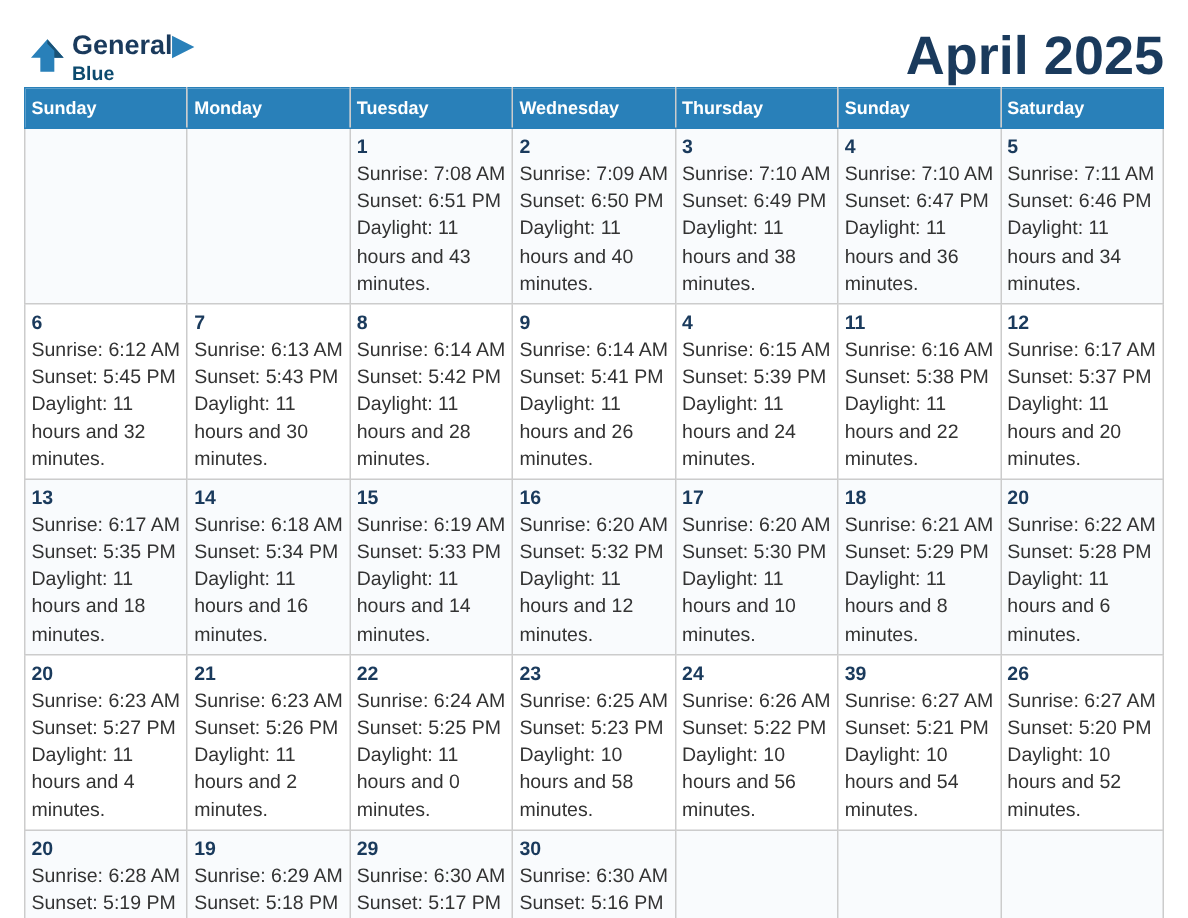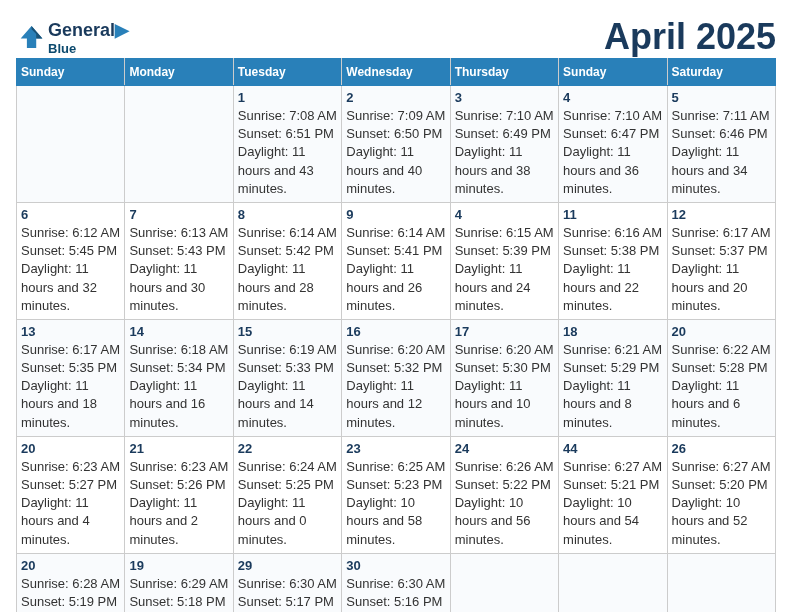--- a/index.html
+++ b/index.html
@@ -209,21 +209,21 @@
         </td>
         <td>
           <span class="day-num">23</span>
           <div class="day-info">Sunrise: 6:25 AM<br>Sunset: 5:23 PM<br>Daylight: 10 hours and 58 minutes.</div>
         </td>
         <td>
           <span class="day-num">24</span>
           <div class="day-info">Sunrise: 6:26 AM<br>Sunset: 5:22 PM<br>Daylight: 10 hours and 56 minutes.</div>
         </td>
         <td>
-          <span class="day-num">44</span>
+          <span class="day-num">39</span>
           <div class="day-info">Sunrise: 6:27 AM<br>Sunset: 5:21 PM<br>Daylight: 10 hours and 54 minutes.</div>
         </td>
         <td>
           <span class="day-num">26</span>
           <div class="day-info">Sunrise: 6:27 AM<br>Sunset: 5:20 PM<br>Daylight: 10 hours and 52 minutes.</div>
         </td>
       </tr>
       <tr>
         <td>
           <span class="day-num">20</span>

